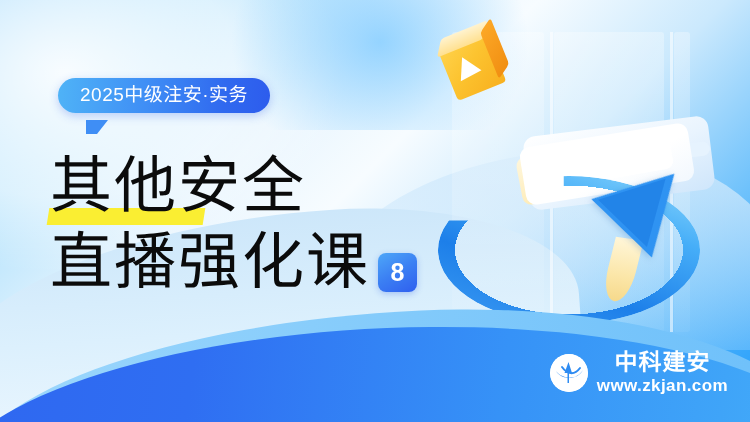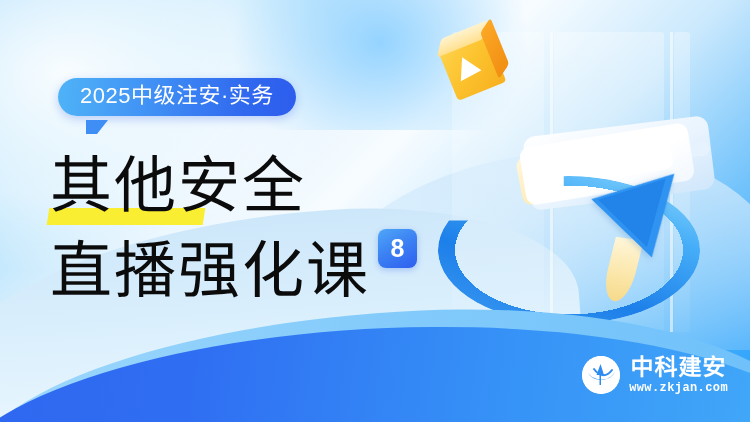--- a/index.html
+++ b/index.html
@@ -136,21 +136,21 @@
     transform:rotate(25deg);
   }
   
   .pill-wrap{position:absolute;left:58px;top:78px;}
   .pill{
     display:inline-block;padding:7px 22px 9px;border-radius:22px;
     background:linear-gradient(95deg,#4fb3f7 0%,#3f8ef5 42%,#3069ef 78%,#2d5ced 100%);
     box-shadow:0 3px 10px rgba(45,95,230,.28);
   }
   .pill-text{
-    color:#ffffff;font-size:22px;line-height:1;letter-spacing:.5px;
+    color:#ffffff;font-size:19px;line-height:1;letter-spacing:.5px;
     font-family:"Liberation Sans","DejaVu Sans",sans-serif;font-weight:400;
     white-space:nowrap;display:block;
   }
   .pill-tail{
     position:absolute;left:28px;top:42px;width:0;height:0;
     border-left:11px solid #3f8ef5;border-right:11px solid transparent;
     border-bottom:0;border-top:14px solid #3f8ef5;
     border-radius:0 0 4px 0;
   }
   
@@ -159,21 +159,21 @@
   .hl-text{
     position:relative;z-index:2;display:inline-block;
     font-family:"DejaVu Serif","Liberation Serif",serif;
     font-weight:400;font-size:62px;line-height:72px;color:#0b0b0b;
     letter-spacing:2px;
   }
   .hl-mark{
     position:absolute;left:-2px;top:58px;width:156px;height:17px;z-index:1;
     background:#faee32;transform:skewX(-9deg);
   }
-  .line2{position:relative;display:flex;gap:8px;margin-top:13px;}
+  .line2{position:relative;display:flex;align-items:flex-end;gap:8px;margin-top:4px;}
   .num-badge{
     position:relative;bottom:6px;
     width:39px;height:39px;border-radius:8px;
     background:linear-gradient(150deg,#4ea7f8 0%,#3b7ff3 50%,#2f5fef 100%);
     box-shadow:0 2px 6px rgba(45,95,230,.3);
     display:flex;align-items:center;justify-content:center;
   }
   .num-badge span{
     color:#fff;font-size:25px;font-weight:700;line-height:1;
     font-family:"Liberation Sans","DejaVu Sans",sans-serif;
@@ -185,22 +185,22 @@
   .logo-mark{
     width:38px;height:38px;border-radius:50%;background:#ffffff;
     position:relative;flex:none;overflow:hidden;
   }
   .logo-text{display:flex;flex-direction:column;gap:3px;}
   .logo-cn{
     color:#ffffff;font-size:23px;font-weight:700;line-height:1;letter-spacing:1px;
     font-family:"DejaVu Sans","Liberation Sans",sans-serif;white-space:nowrap;text-align:center;
   }
   .logo-url{
-    color:#ffffff;font-size:12px;font-weight:700;line-height:1;letter-spacing:.4px;
-    font-family:Liberation Mono, monospace;white-space:nowrap;
+    color:#ffffff;font-size:17px;font-weight:700;line-height:1;letter-spacing:.4px;
+    font-family:Liberation Sans, sans-serif;white-space:nowrap;
   }
 </style>
 </head>
 <body>
 
 <div class="banner">
 
   <div class="bg-soft-left"></div>
   <div class="bg-glow-top"></div>
   <div class="bg-wave2"></div>

